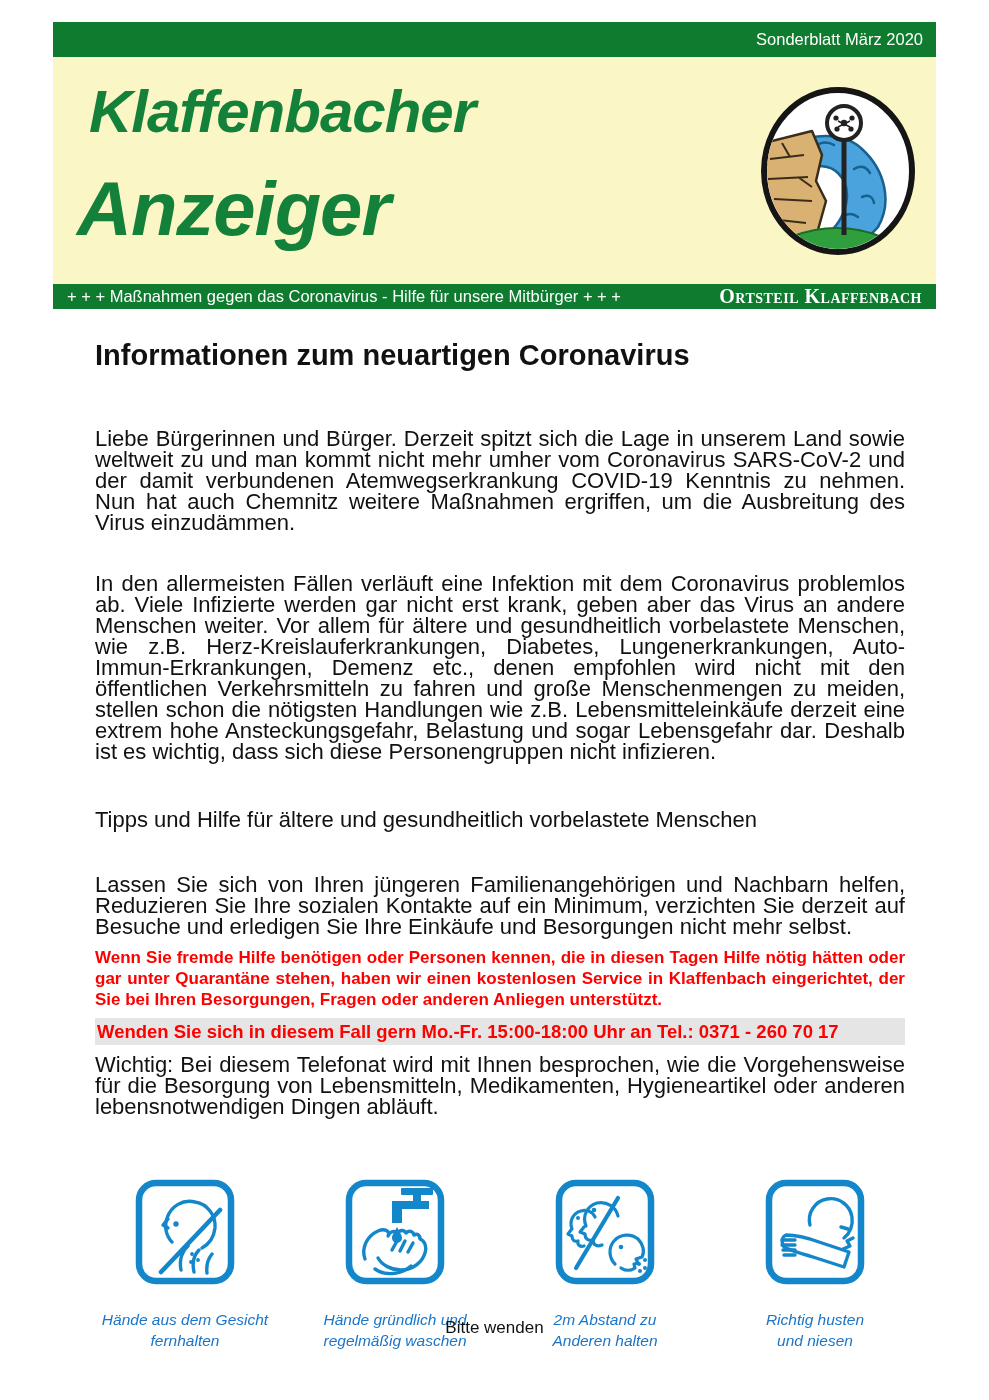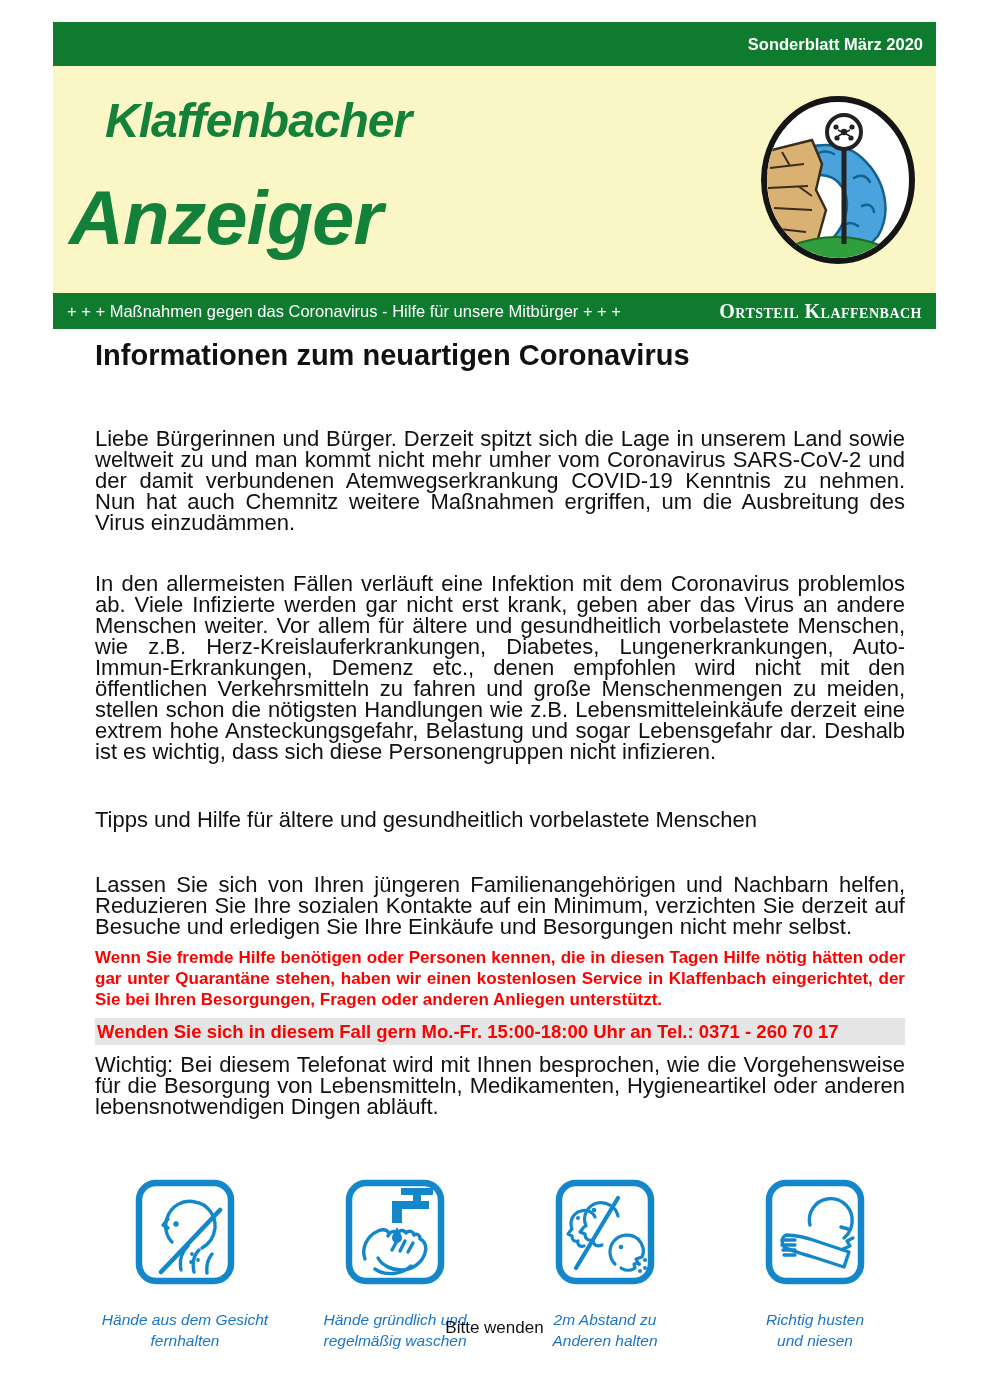--- a/index.html
+++ b/index.html
@@ -1,30 +1,30 @@
 <!DOCTYPE html>
 <html><head>
 <meta charset="utf-8">
 <style>
   html,body{margin:0;padding:0;background:#ffffff;}
   body{width:989px;height:1400px;position:relative;font-family:"Liberation Sans",sans-serif;color:#111;}
   .page{position:absolute;inset:0;background:#fff;}
 
   
   .masthead{position:absolute;left:53px;top:22px;width:883px;}
-  .issue-banner{height:44px;background:#0e7b2f;color:#fff;display:flex;align-items:center;
+  .issue-banner{height:35px;background:#0e7b2f;color:#fff;display:flex;align-items:center;
     justify-content:flex-end;padding-right:13px;box-sizing:border-box;
-    font-size:16.5px;font-weight:bold;}
+    font-size:16.5px;font-weight:normal;}
   .mast-body{height:227px;background:#fbf6c5;position:relative;overflow:hidden;}
   .mast-title{position:absolute;left:0;top:6px;color:#14813a;font-weight:bold;font-style:italic;
     line-height:97px;letter-spacing:-1px;}
-  .title-l1{font-size:48px;padding-left:52px;display:block;}
-  .title-l2{font-size:76px;padding-left:16px;display:block;}
+  .title-l1{font-size:60px;padding-left:36px;display:block;}
+  .title-l2{font-size:76px;padding-left:24px;display:block;}
   .crest{position:absolute;right:18px;top:28px;}
-  .ticker-banner{height:36px;background:#0e7b2f;color:#fff;display:flex;align-items:center;
+  .ticker-banner{height:25px;background:#0e7b2f;color:#fff;display:flex;align-items:center;
     justify-content:space-between;padding:0 14px;box-sizing:border-box;}
   .ticker-text{font-size:16.5px;}
   .district-label{font-family:"Liberation Serif",serif;font-variant:small-caps;font-weight:bold;
     font-size:20px;letter-spacing:0.5px;}
 
   
   .content{position:absolute;left:95px;top:338px;width:810px;}
   .content h1{font-size:29px;line-height:34px;margin:0 0 56px 0;font-weight:bold;}
   .content h2{font-size:22px;line-height:26px;margin:45px 0 41px 0;font-weight:normal;}
   .content p{font-size:22px;line-height:21px;text-align:justify;margin:0;}

